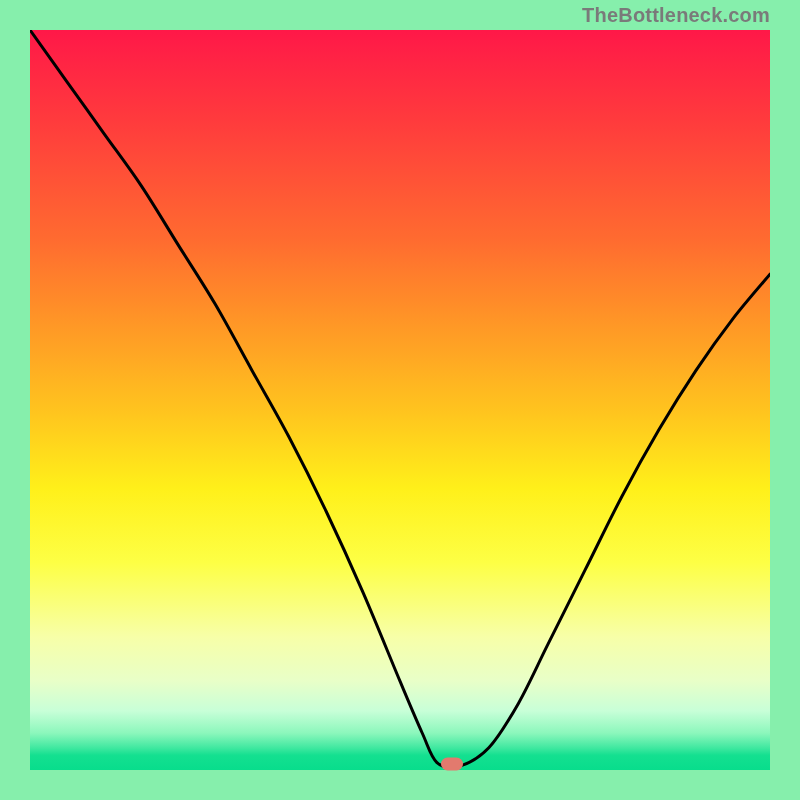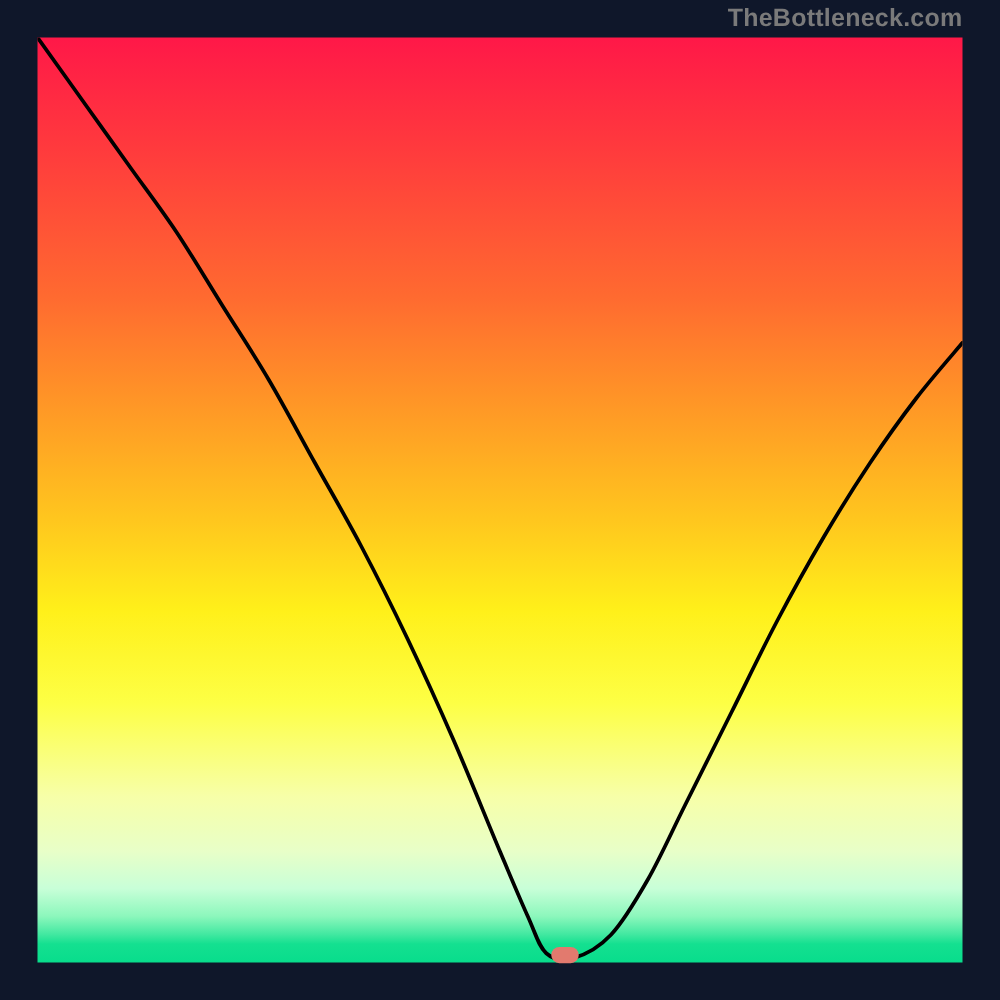--- a/index.html
+++ b/index.html
@@ -9,21 +9,21 @@
     height: 800px;
     background: #000;
     overflow: hidden;
   }
   .frame {
     position: absolute;
     top: 0;
     left: 0;
     width: 800px;
     height: 800px;
-    background: #0f172a;
+    background: #86efac;
   }
   .plot-area {
     position: absolute;
     top: 30px;
     left: 30px;
     width: 740px;
     height: 740px;
     background: linear-gradient(to bottom,
       #ff1848 0%,
       #ff3a3d 12%,

